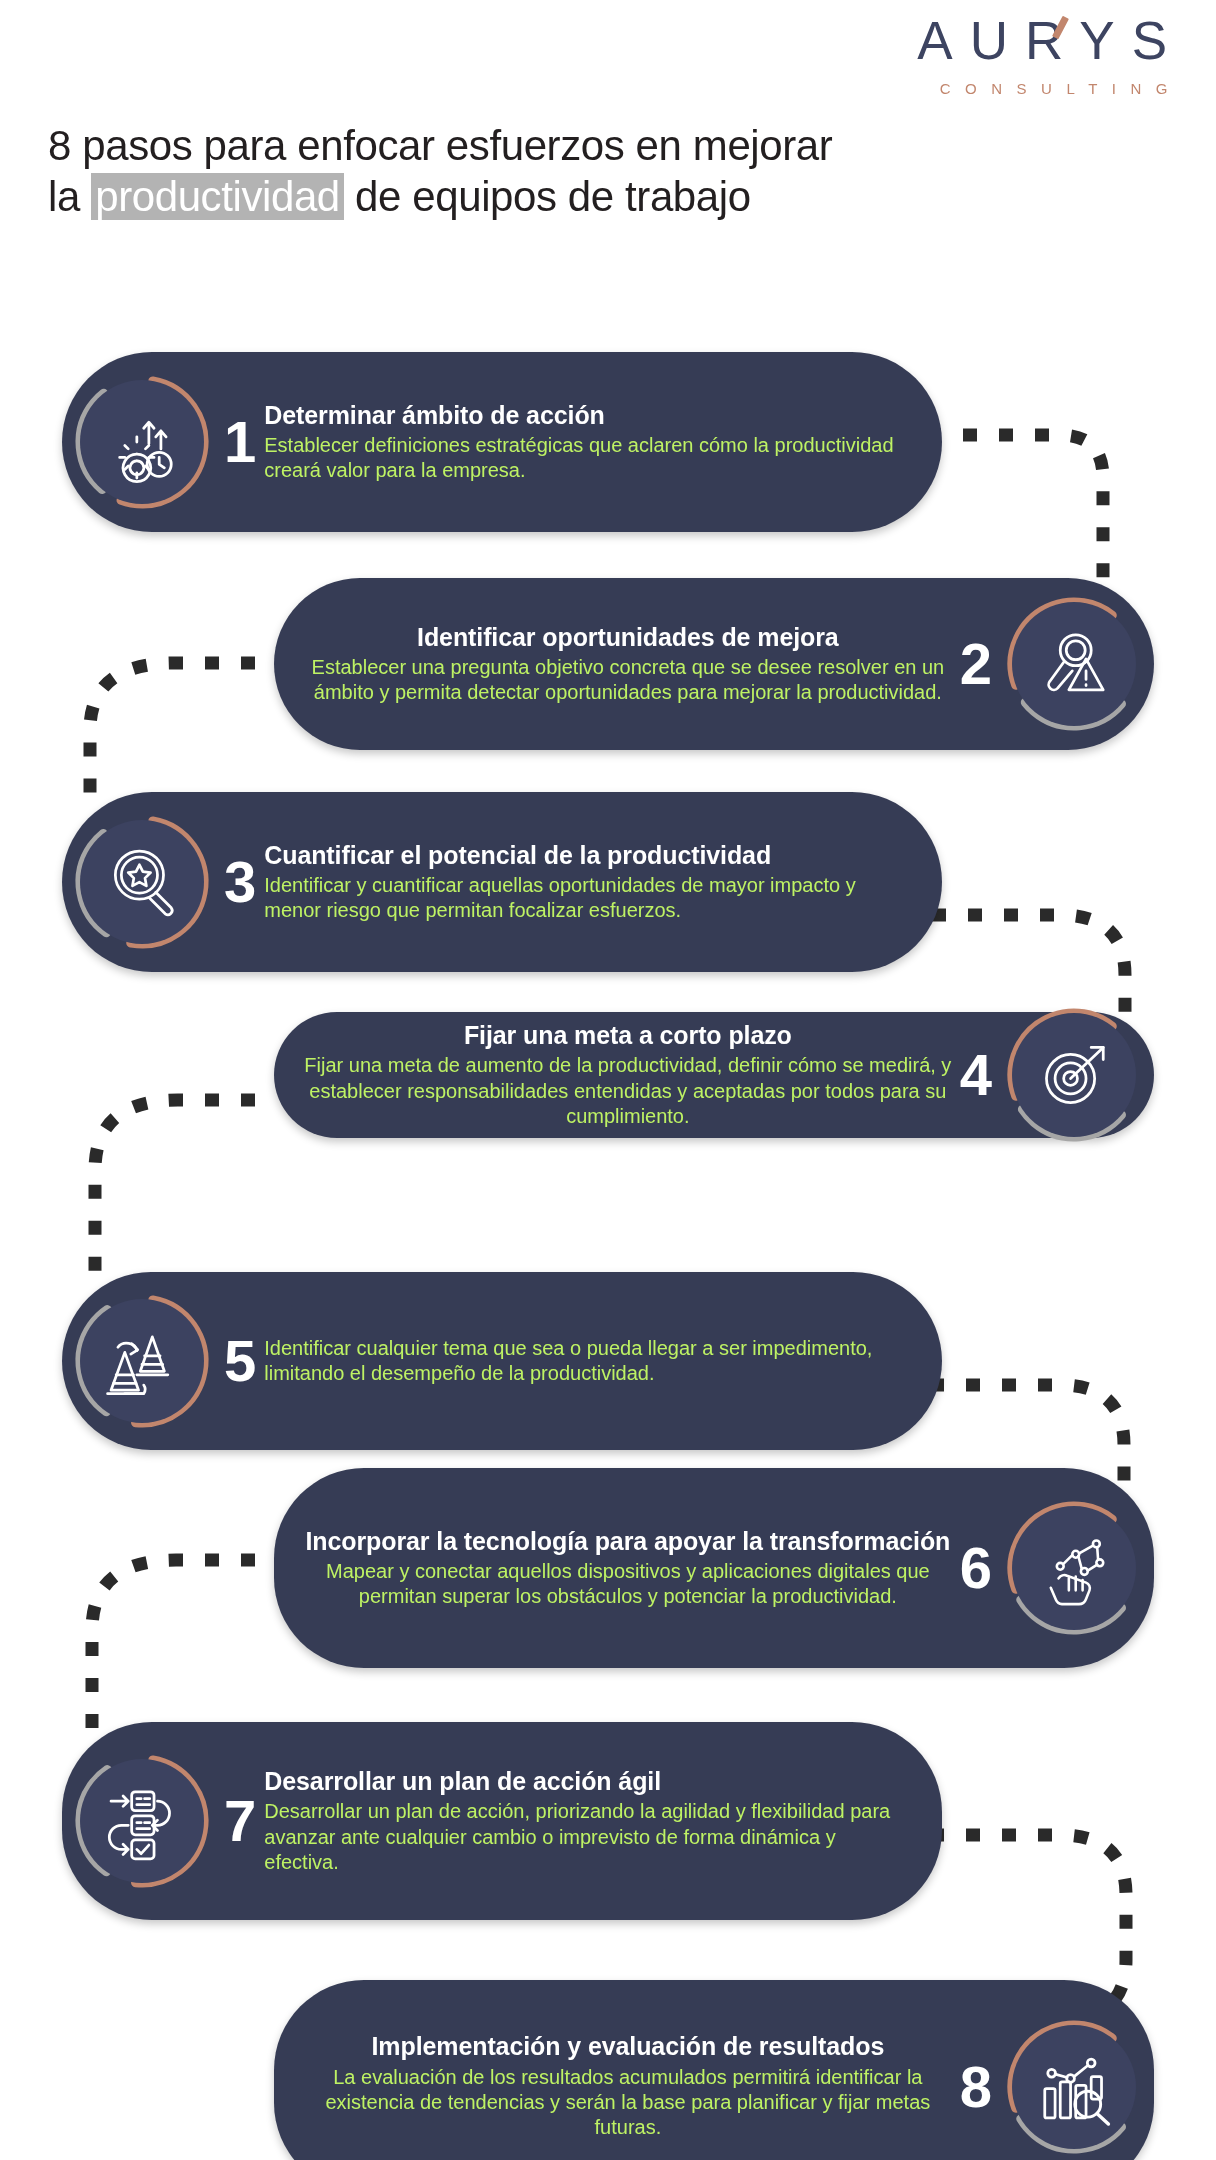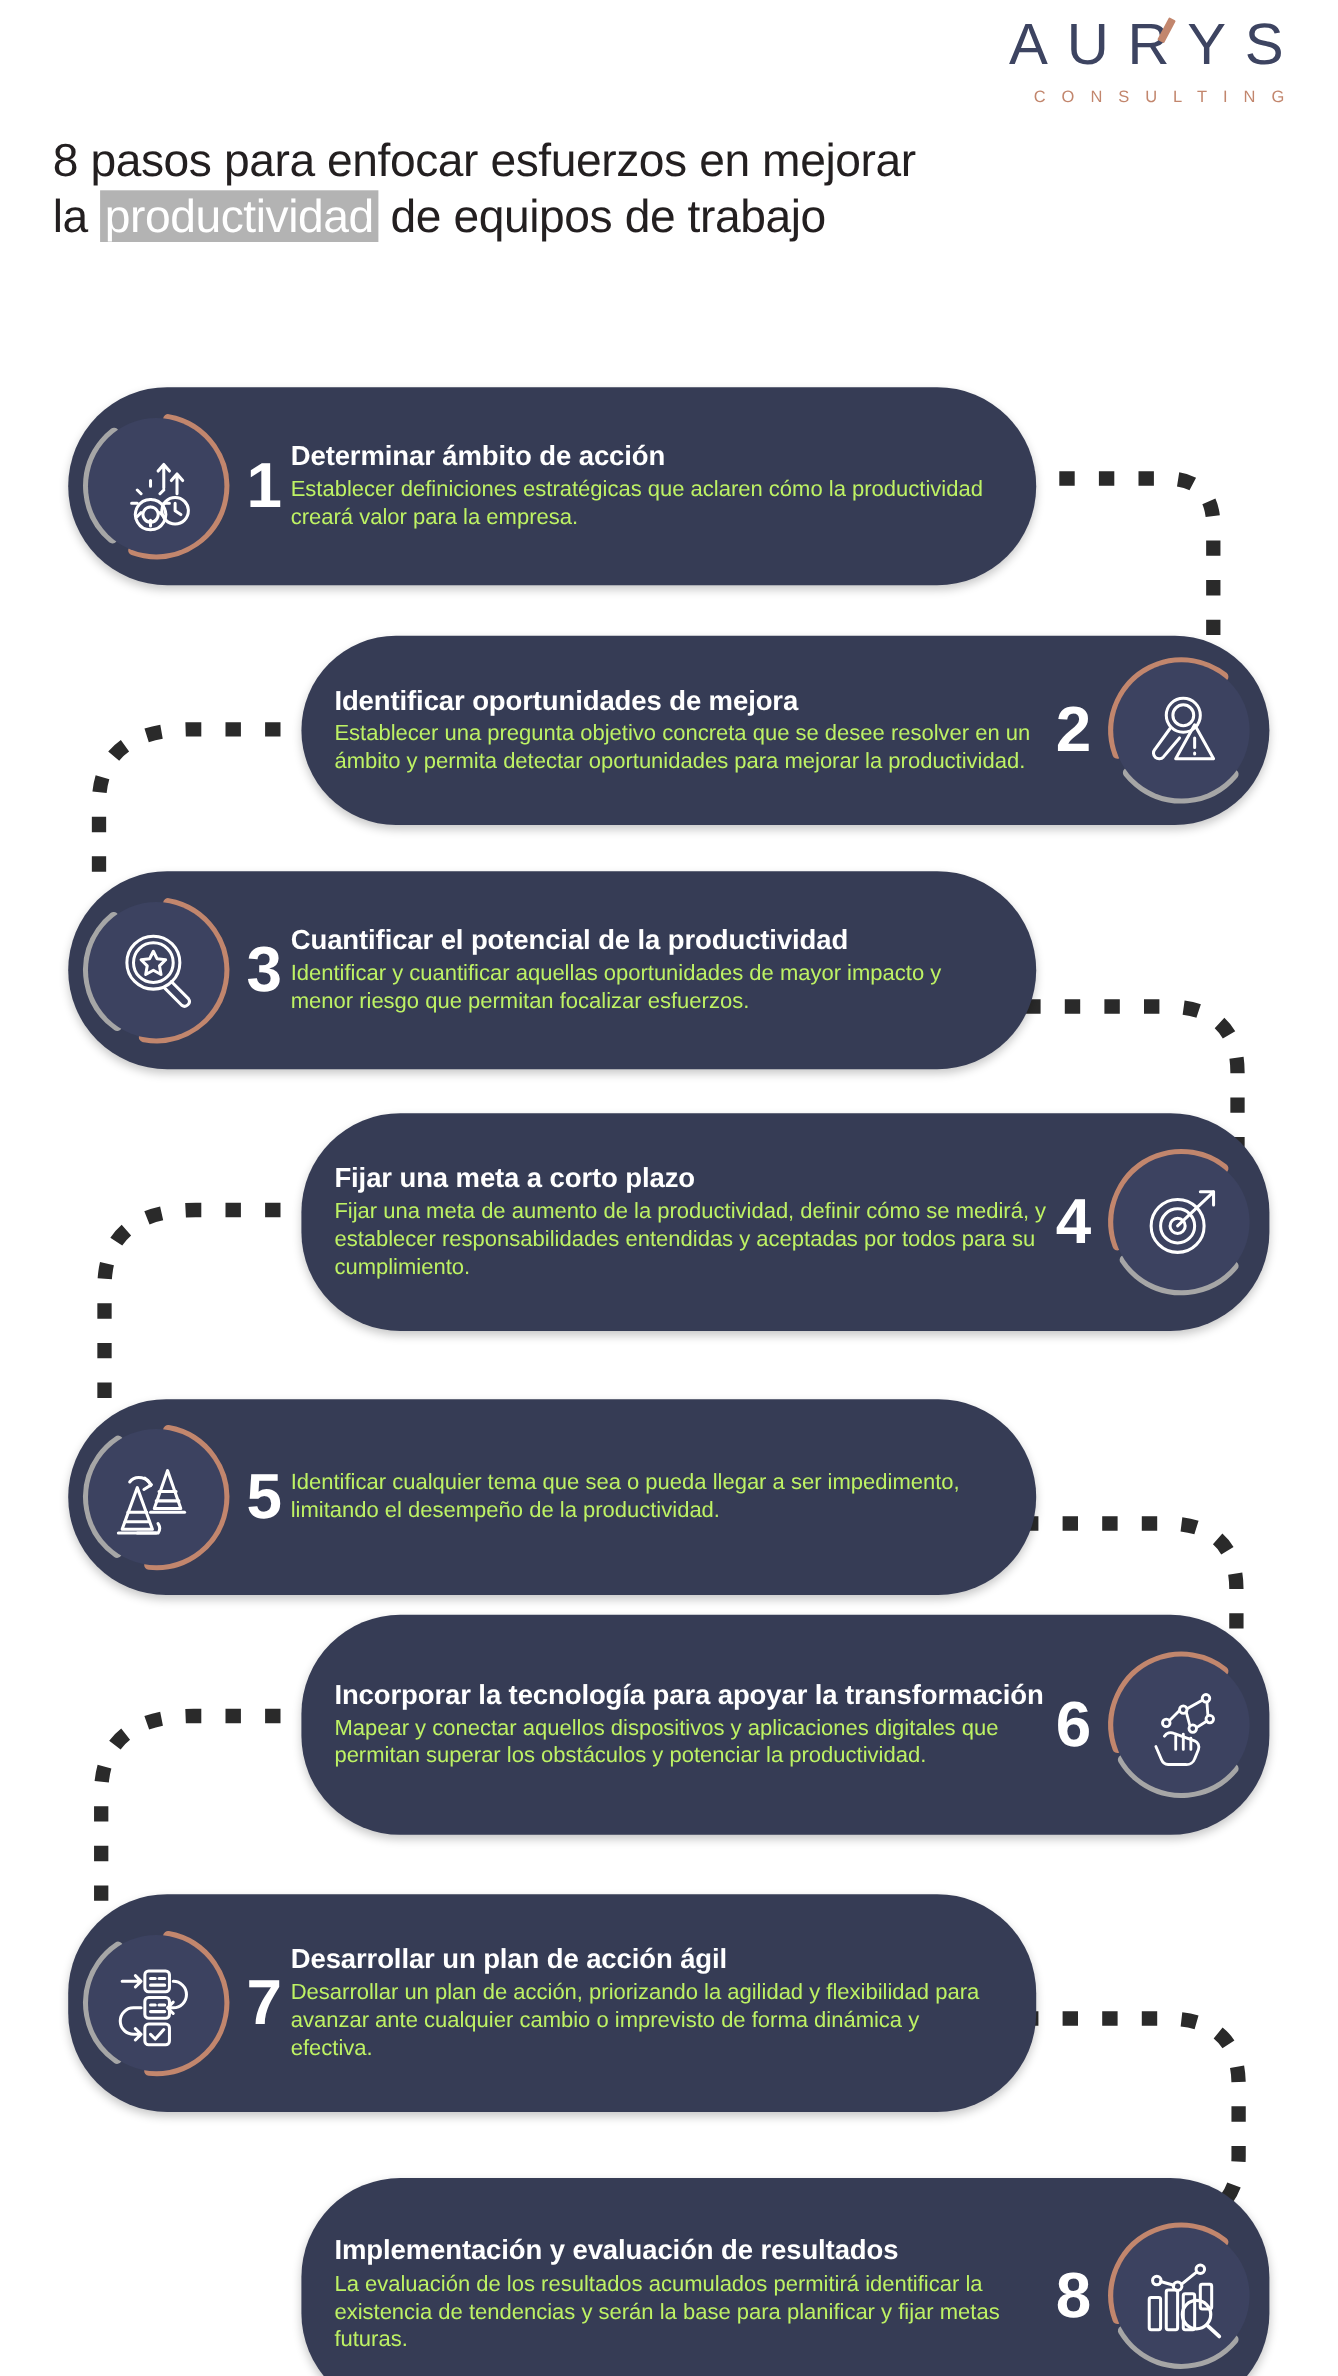--- a/index.html
+++ b/index.html
@@ -91,21 +91,21 @@
     color: #ffffff;
     flex: 0 0 auto;
     line-height:1;
     margin: 0 2px;
   }
   .num.before-icon { margin-right: -6px; }
   .num.after-icon  { margin-left: -6px; }
 
   .body { flex: 1 1 auto; padding: 0 16px; }
   .card.left  .body { text-align: left;  padding-left: 14px; padding-right: 30px;}
-  .card.right .body { text-align: left; padding-right: 14px; padding-left: 30px;}
+  .card.right .body { text-align: center; padding-right: 14px; padding-left: 30px;}
 
   .c-title {
     font-size: 25px;
     font-weight: 700;
     color: #ffffff;
     line-height: 1.18;
     margin-bottom: 3px;
     letter-spacing: -0.1px;
   }
   .c-desc {
@@ -211,21 +211,21 @@
         </svg>
       </div>
     </div>
     <div class="num before-icon">3</div>
     <div class="body">
       <div class="c-title">Cuantificar el potencial de la productividad</div>
       <div class="c-desc">Identificar y cuantificar aquellas oportunidades de mayor impacto y menor riesgo que permitan focalizar esfuerzos.</div>
     </div>
   </div>
 
-  <div class="card right" style="top:1012px; width:880px; height:198px;">
+  <div class="card right" style="top:1012px; width:880px; height:126px;">
     <div class="body">
       <div class="c-title">Fijar una meta a corto plazo</div>
       <div class="c-desc">Fijar una meta de aumento de la productividad, definir cómo se medirá, y establecer responsabilidades entendidas y aceptadas por todos para su cumplimiento.</div>
     </div>
     <div class="num after-icon">4</div>
     <div class="icon-wrap">
       <svg class="ring" viewBox="0 0 160 160">
         <circle cx="80" cy="80" r="62" fill="none" stroke="#a6a6a6" stroke-width="9" stroke-linecap="round" stroke-dasharray="115 500" transform="rotate(40 80 80)"></circle>
         <circle cx="80" cy="80" r="62" fill="none" stroke="#c2866d" stroke-width="9" stroke-linecap="round" stroke-dasharray="160 500" transform="rotate(160 80 80)"></circle>
       </svg>

